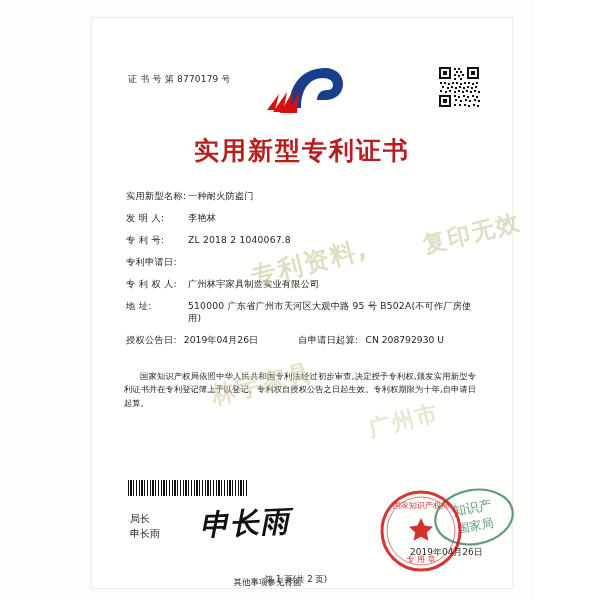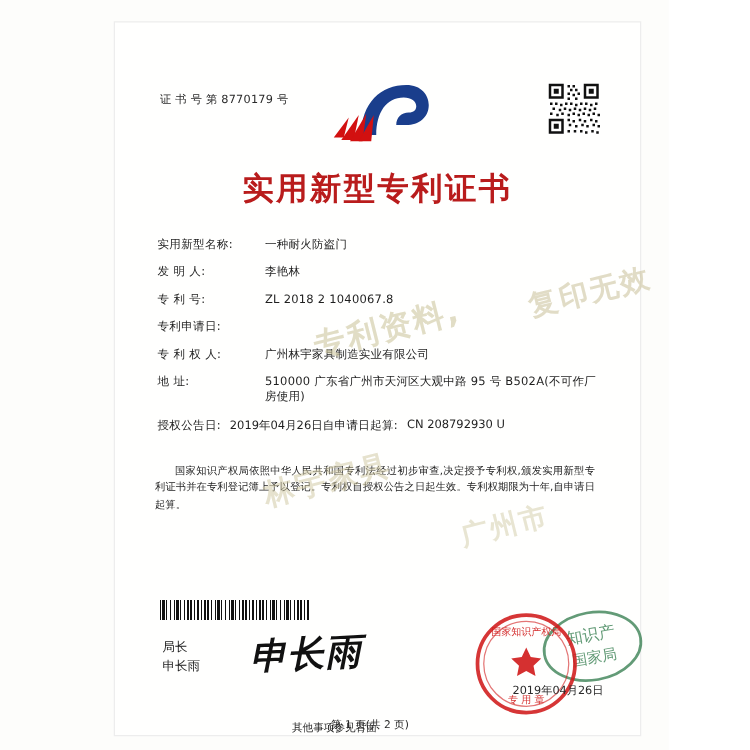--- a/index.html
+++ b/index.html
@@ -58,26 +58,26 @@
     margin-bottom:9.5px;
     font-size:9.2px;color:#1f1f1f;line-height:1.35;
   }
   .field .lbl{
     flex:0 0 auto;
     white-space:nowrap;
     letter-spacing:.3px;
   }
   .field .val{
     flex:1 1 auto;
-    margin-left:24px;
+    margin-left:0;
     letter-spacing:.2px;
   }
   .field.wide .lbl{min-width:62px;}
   .row-two{
-    display:flex;justify-content:flex-start;
+    display:flex;justify-content:flex-start;gap:40px;
     font-size:9.2px;color:#1f1f1f;margin-bottom:9.5px;text-align:center;
   }
   .row-two .cell{display:flex;}
   .row-two .cell .lbl{white-space:nowrap;letter-spacing:.3px;}
   .row-two .cell .val{margin-left:7px;}
   
   .body-text{
     position:absolute;left:32px;top:352px;width:352px;
     font-size:8.2px;line-height:1.62;color:#242424;
     text-align:justify;

